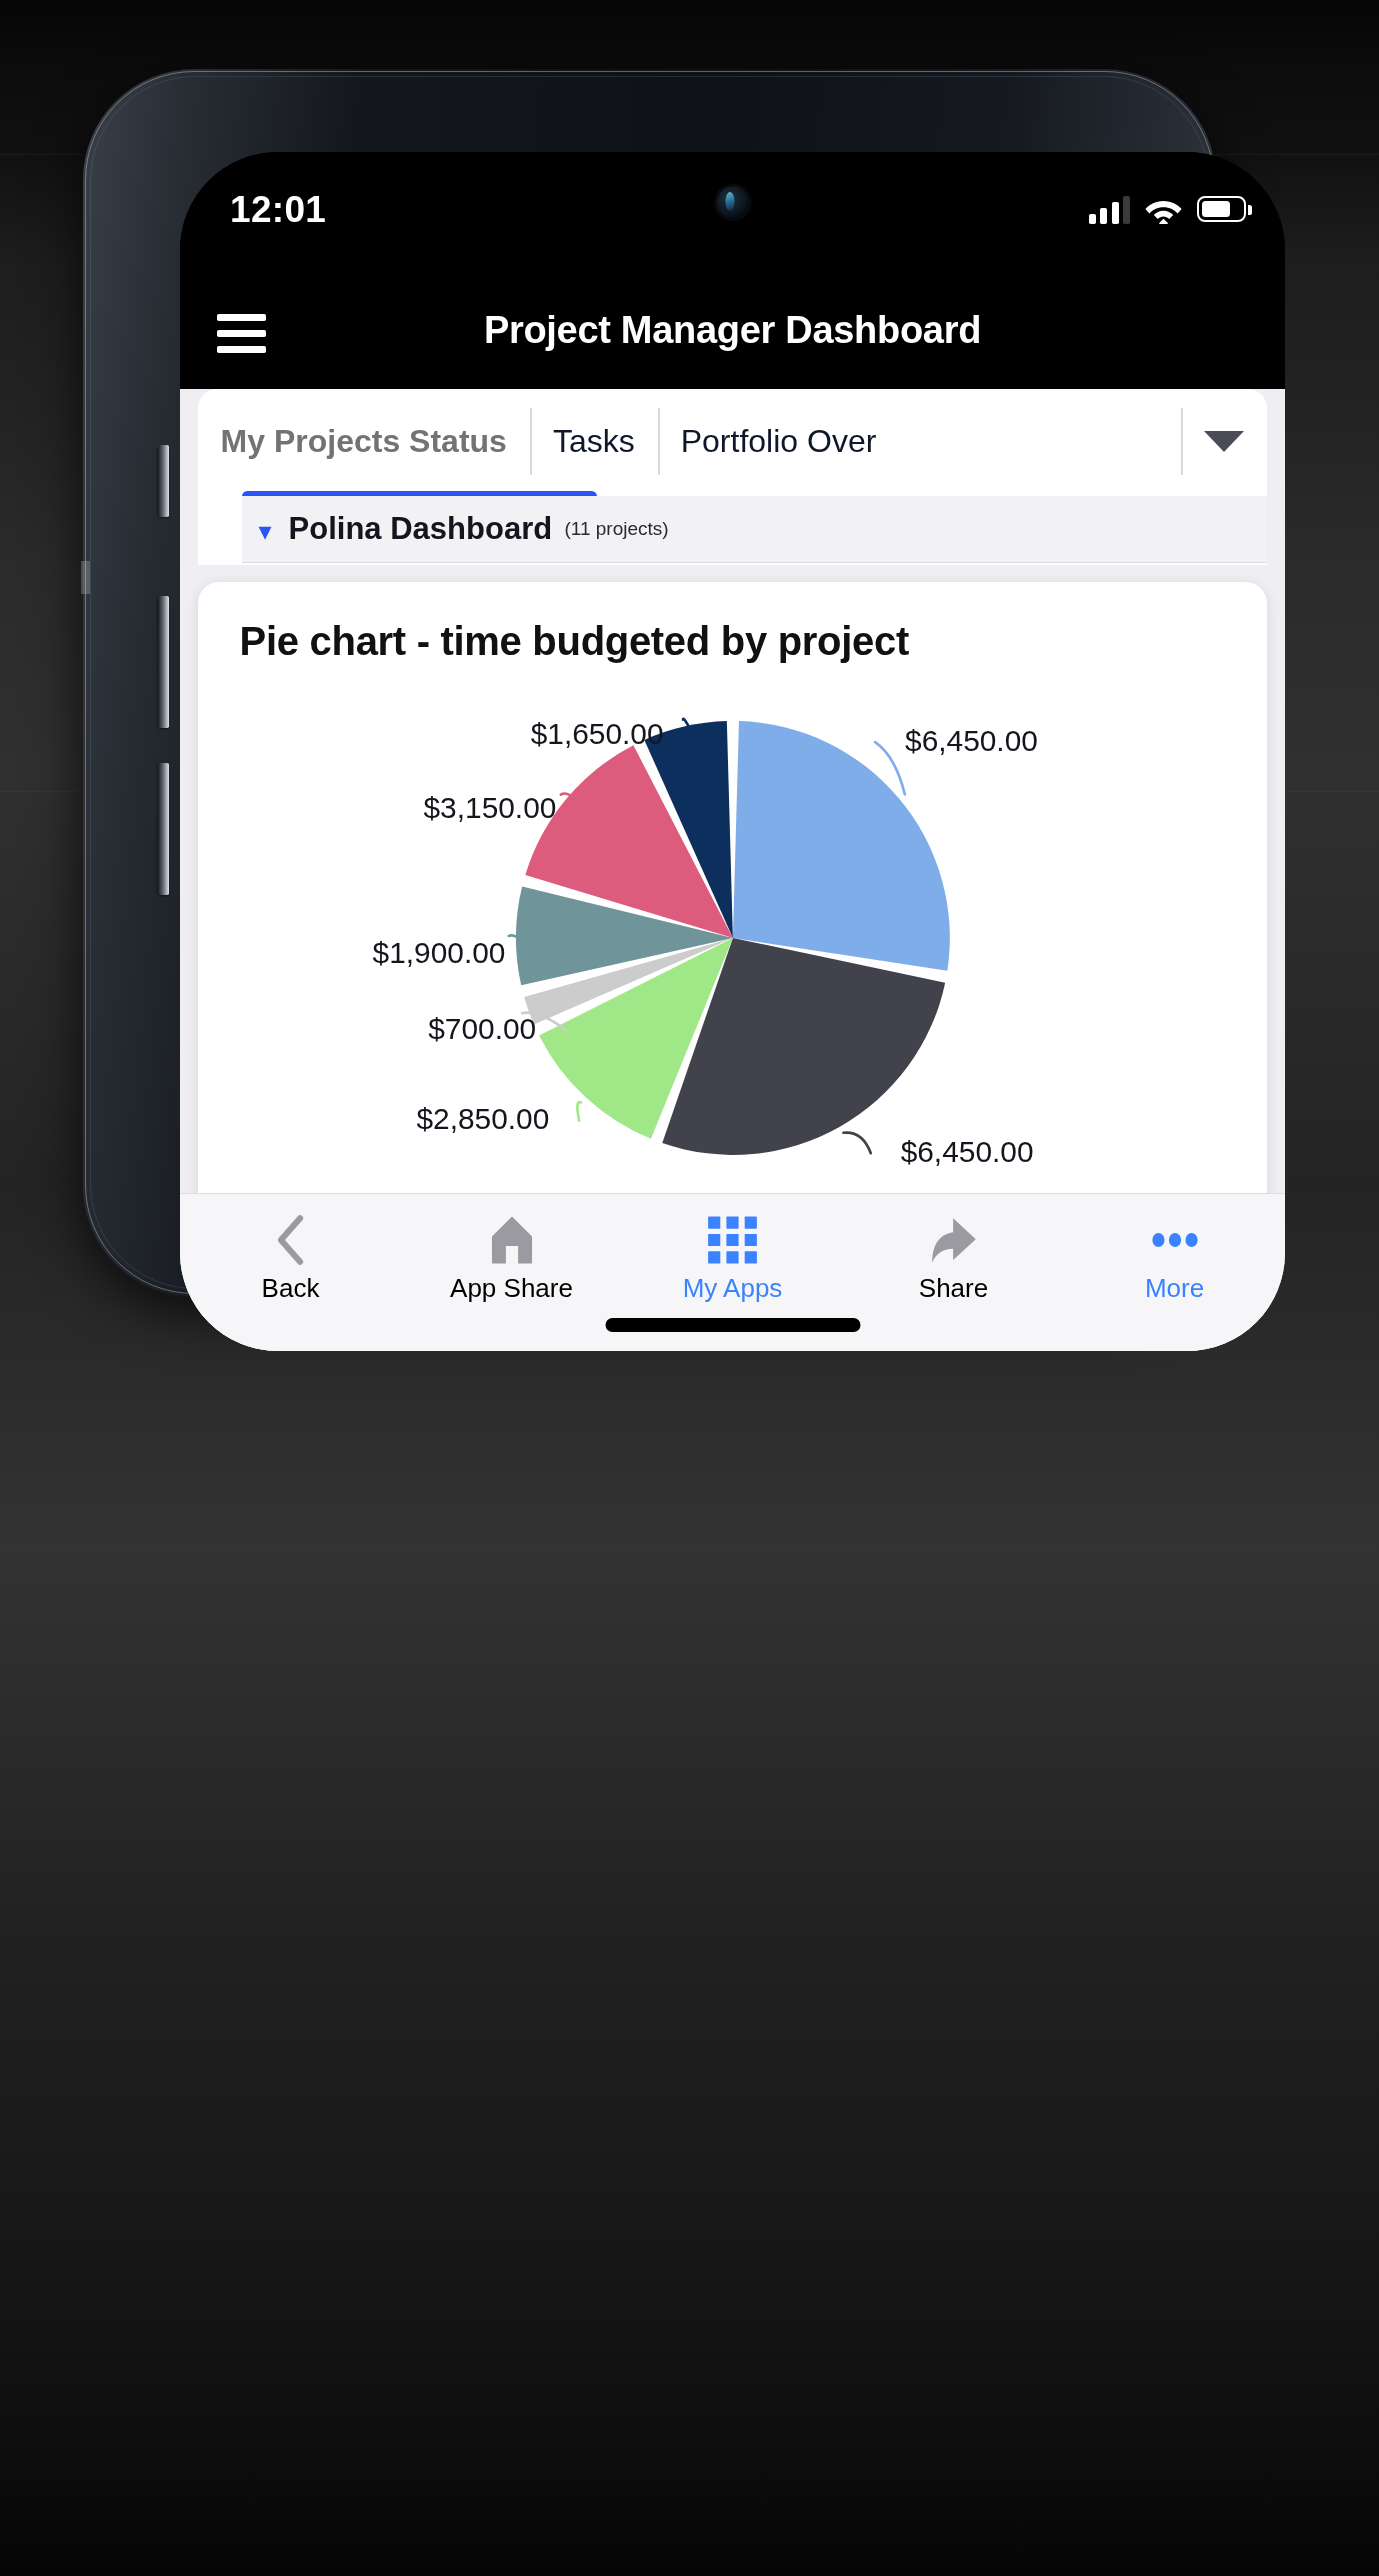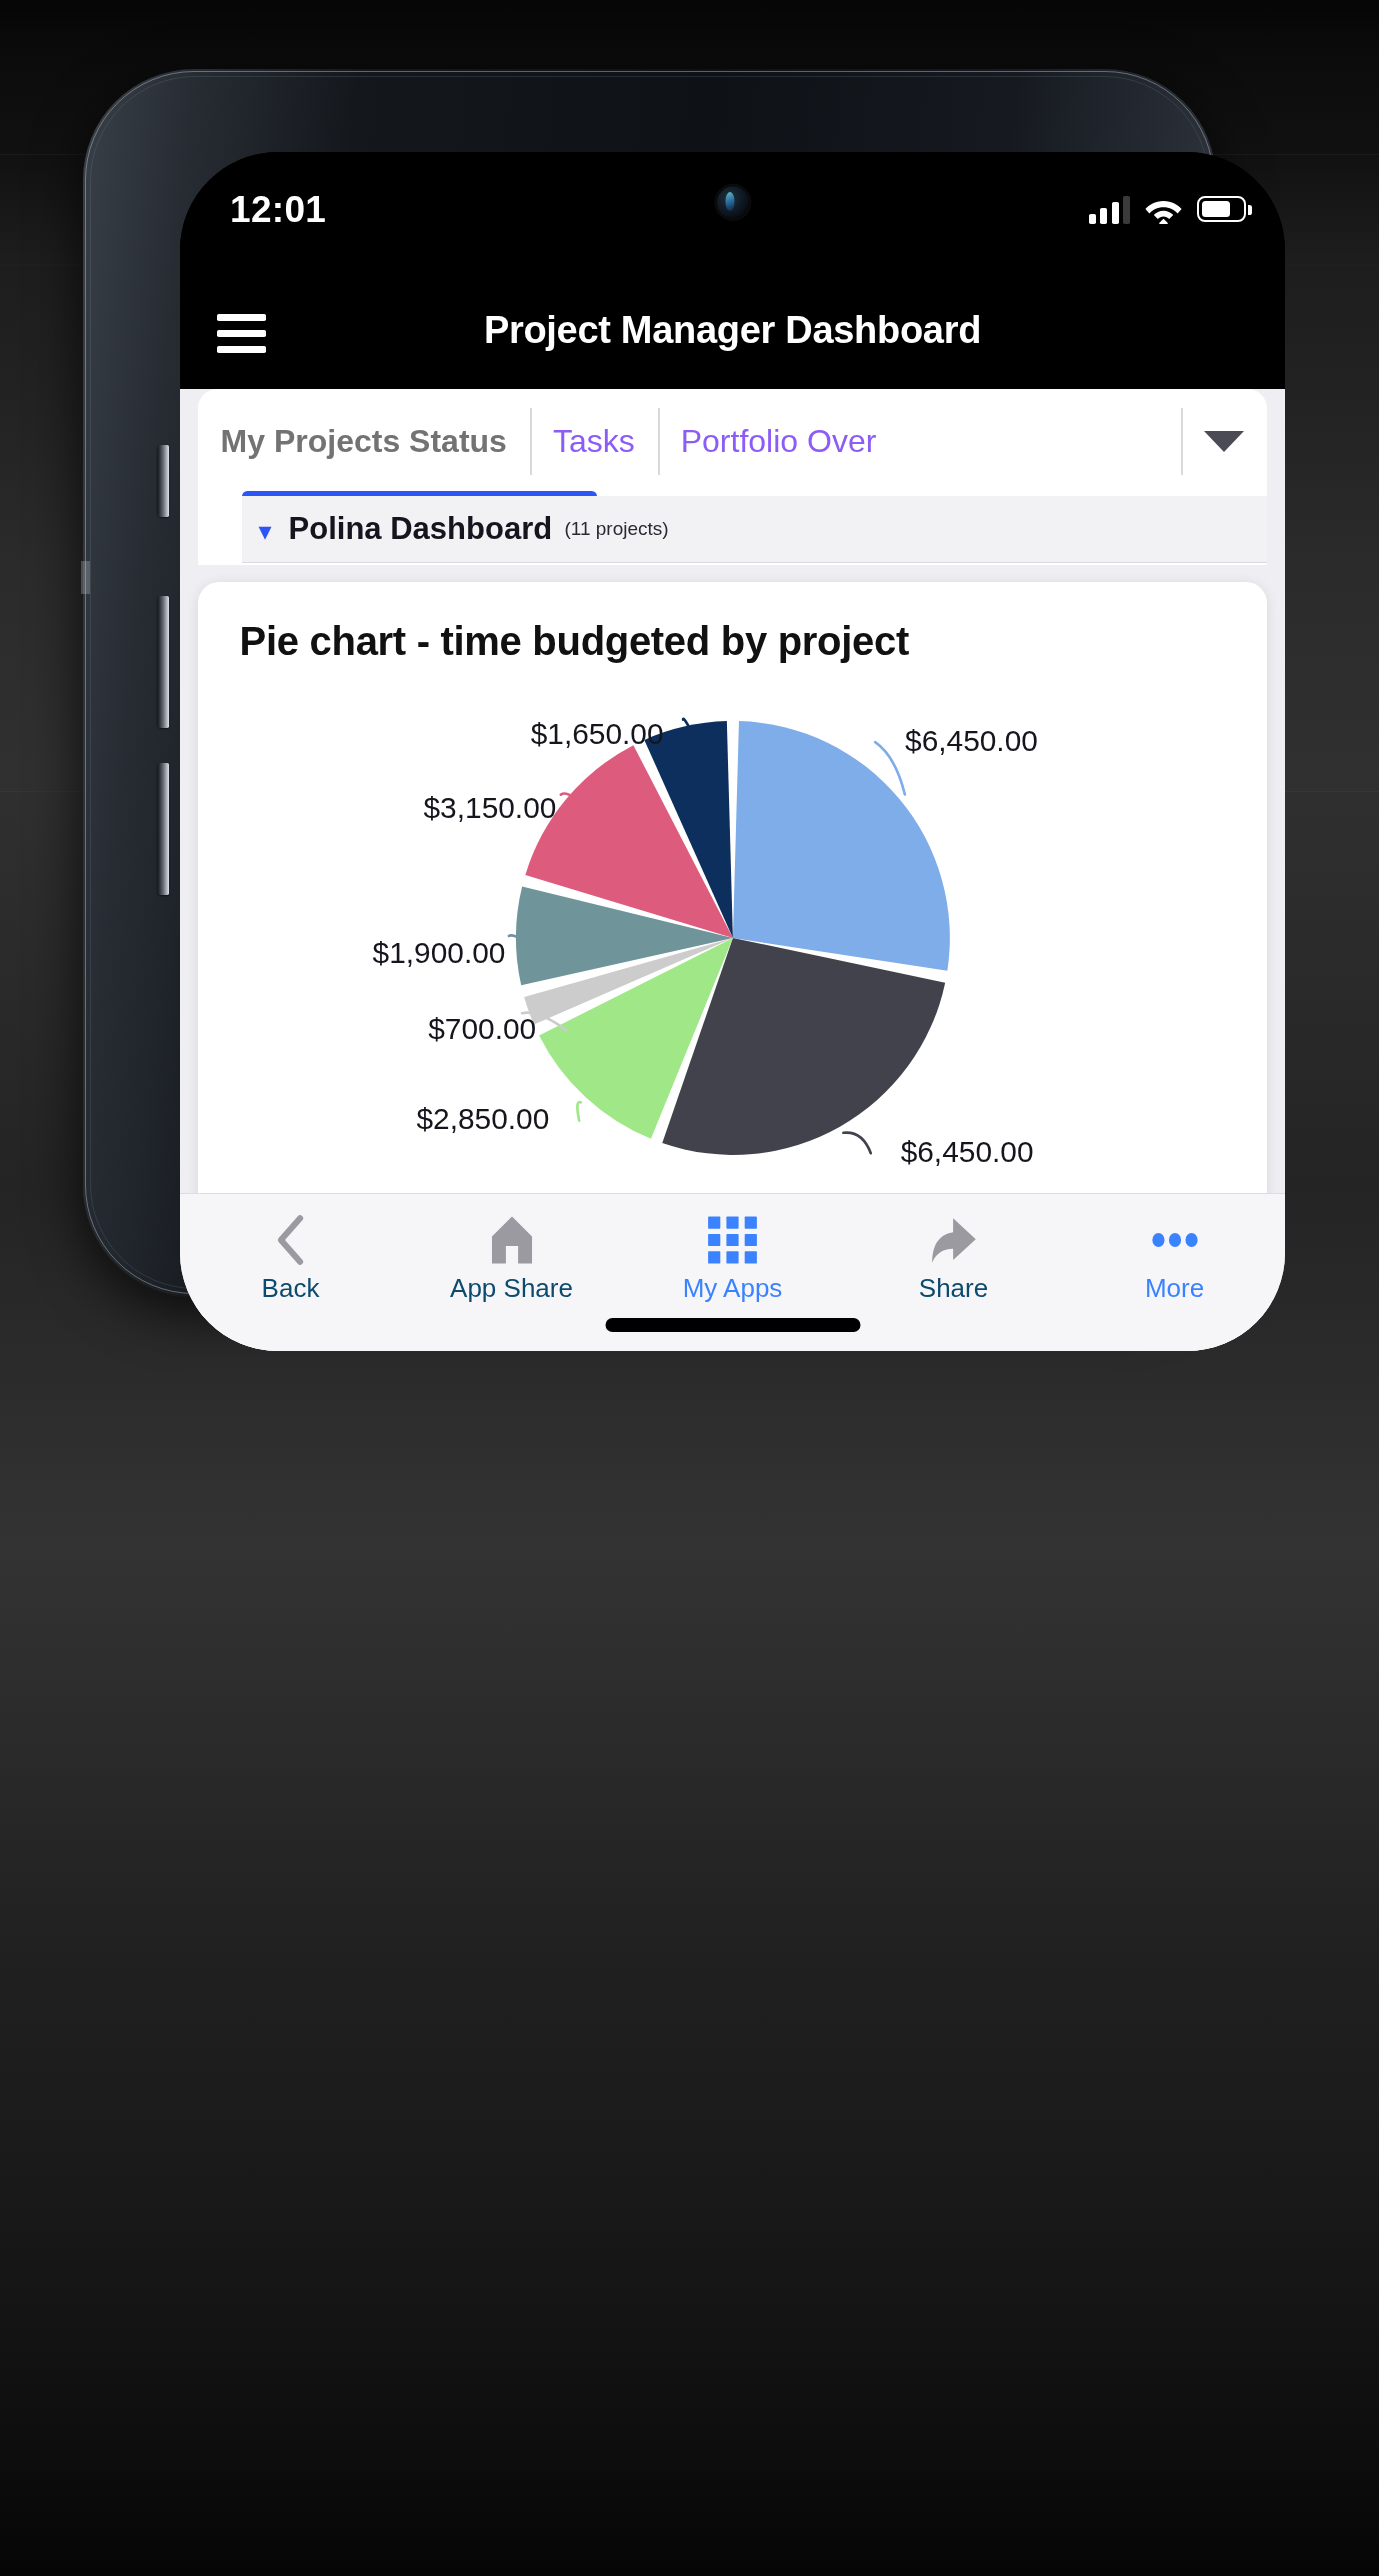--- a/index.html
+++ b/index.html
@@ -149,21 +149,21 @@
     border-radius:19.3px 19.3px 0 0;
     overflow:hidden;
   }
   #tabs{
     position:absolute; left:0; top:0; height:105px; width:100%;
     display:flex; align-items:center;
   }
   .tab{
     position:relative; height:105px;
     display:flex; align-items:center; justify-content:center;
-    font-size:32px; color:#8b5cf6; white-space:nowrap;
+    font-size:32px; color:#0f172a; white-space:nowrap;
     padding:0 23px; cursor:pointer;
   }
   .tab.active{ color:#737373; font-weight:700; }
   .tab + .tab::before{
     content:""; position:absolute; left:0; top:19.3px; bottom:19.3px; width:1.8px;
     background:#d8d8dd;
   }
   #tab-dd{
     margin-left:auto; width:86px; height:105px;
     display:flex; align-items:center; justify-content:center;
@@ -220,21 +220,21 @@
   #bottomnav{
     position:absolute; left:0; right:0; bottom:0; height:158px;
     background:#f6f6f8; border-top:1.8px solid #dcdce1;
     display:flex; align-items:flex-start;
   }
   .navitem{
     flex:1; display:flex; flex-direction:column; align-items:center;
     padding-top:19.3px; cursor:pointer;
   }
   .navitem .ic{ height:54px; display:flex; align-items:center; justify-content:center; }
-  .navitem .tx{ font-size:26px; color:#0c4a6e; margin-top:5.3px; }
+  .navitem .tx{ font-size:26px; color:#000000; margin-top:5.3px; }
   .navitem.active .tx{ color:#3b82ff; }
 
   #homebar{
     position:absolute; left:50%; transform:translateX(-50%);
     bottom:19.3px; width:255px; height:14px; border-radius:8px; background:#000;
   }
 </style>
 </head>
 <body>
 

